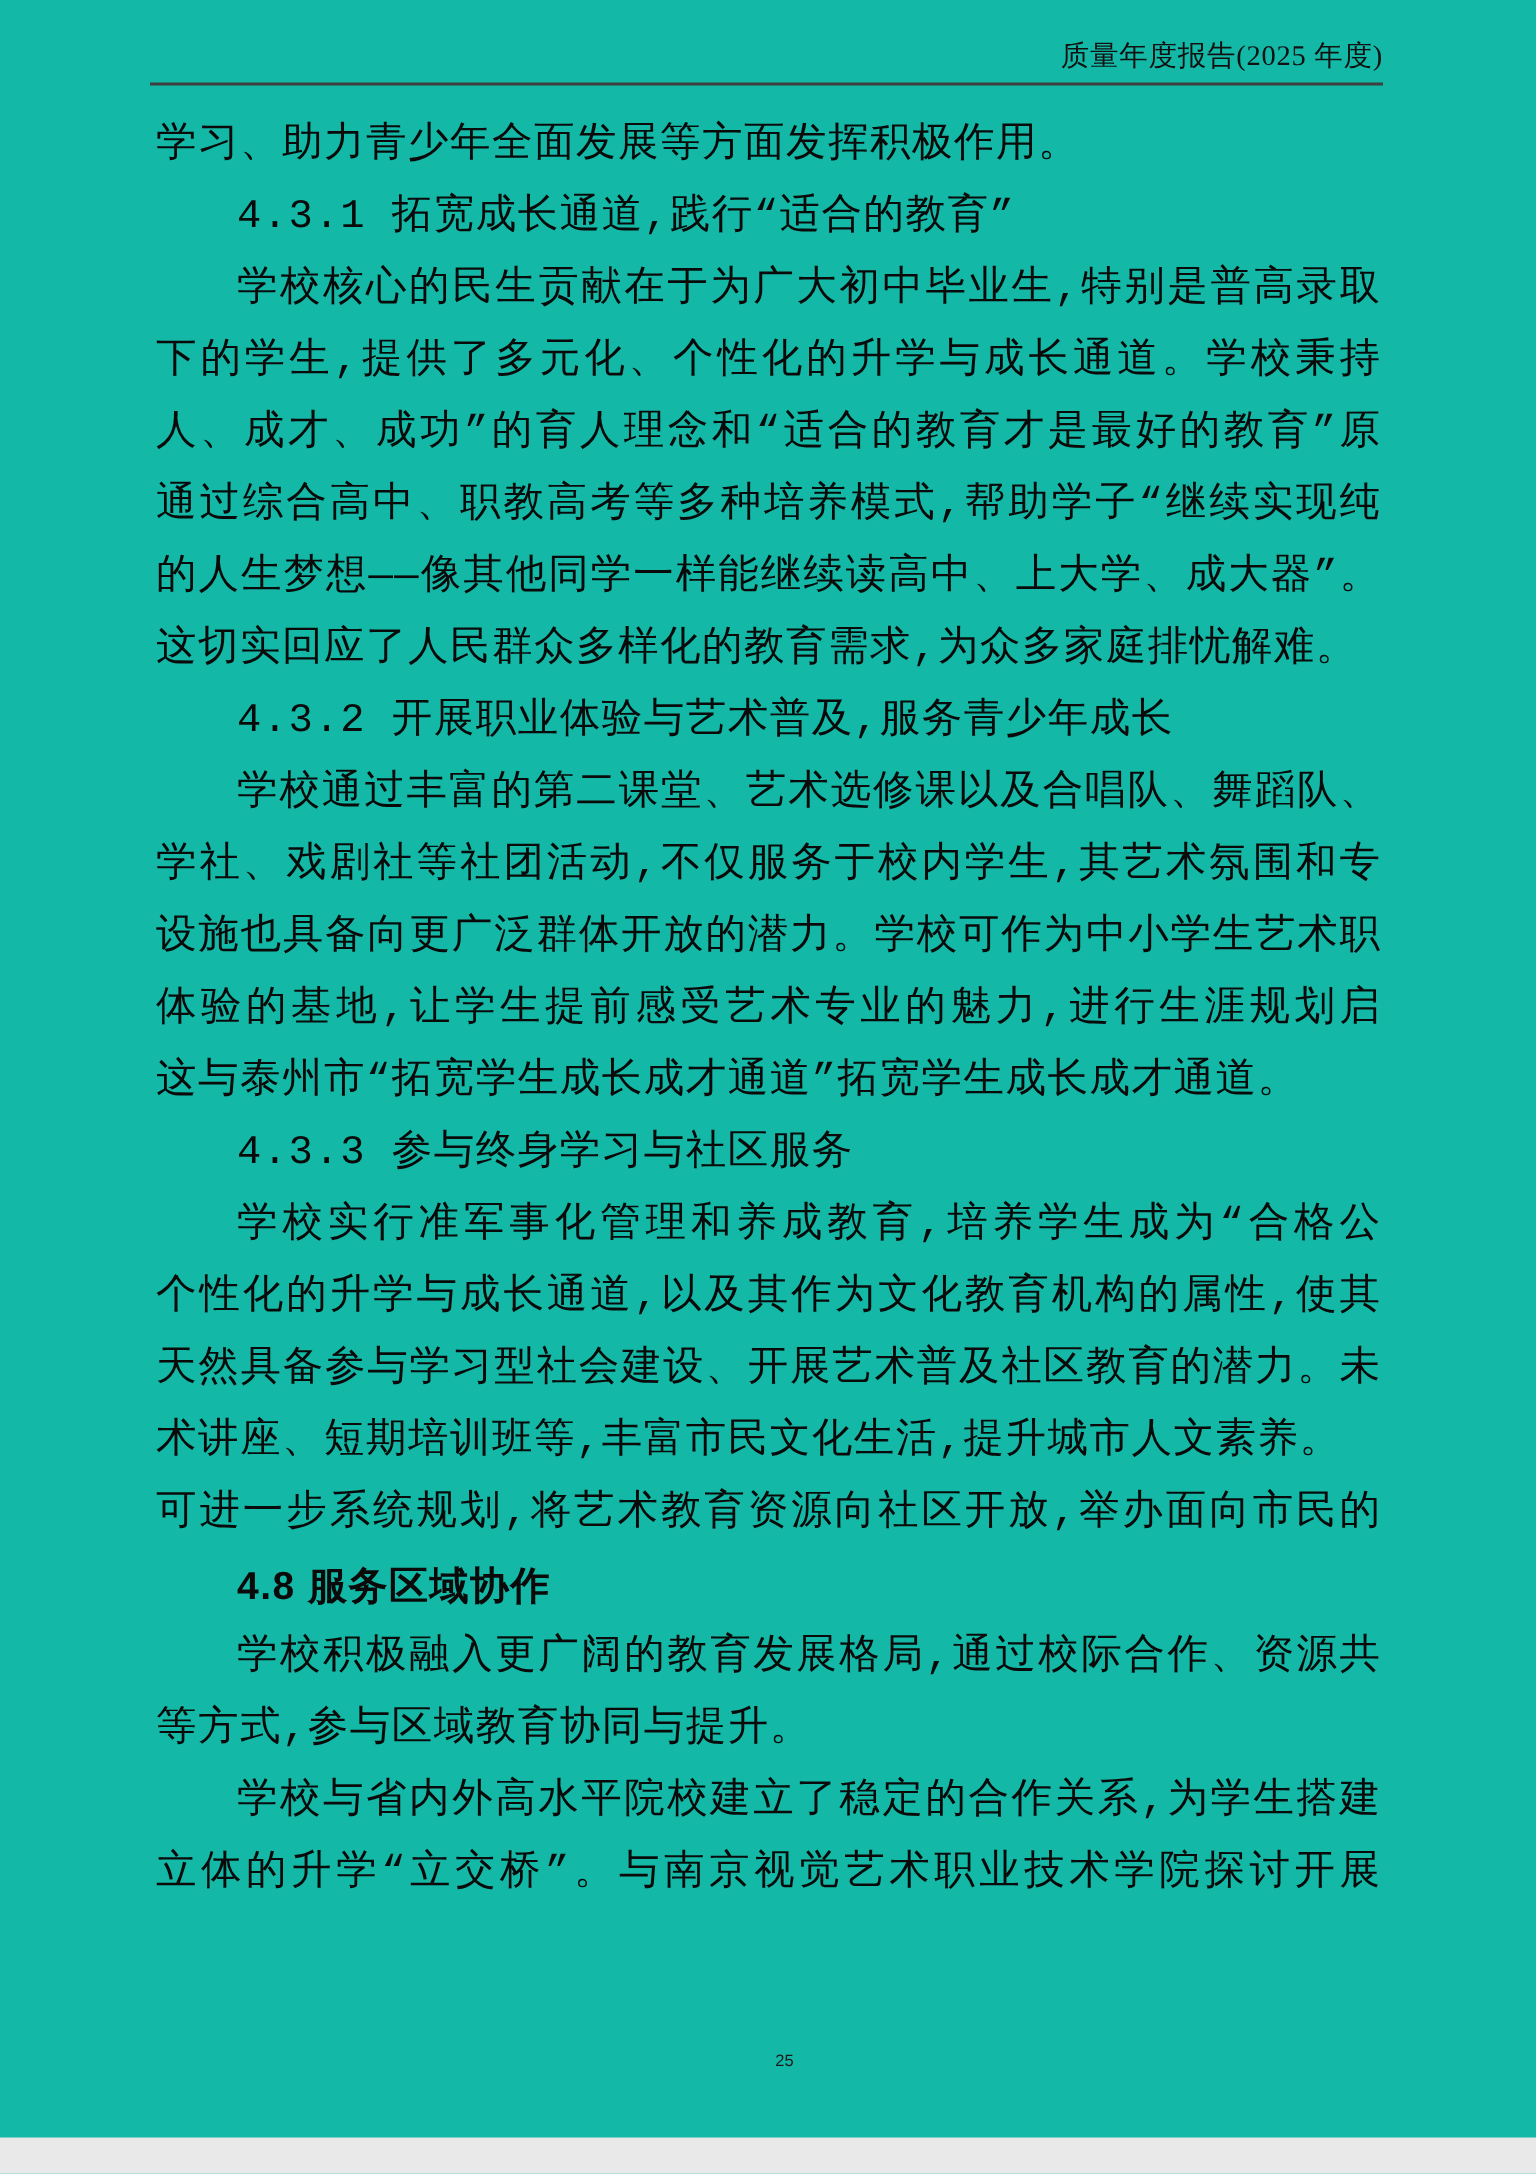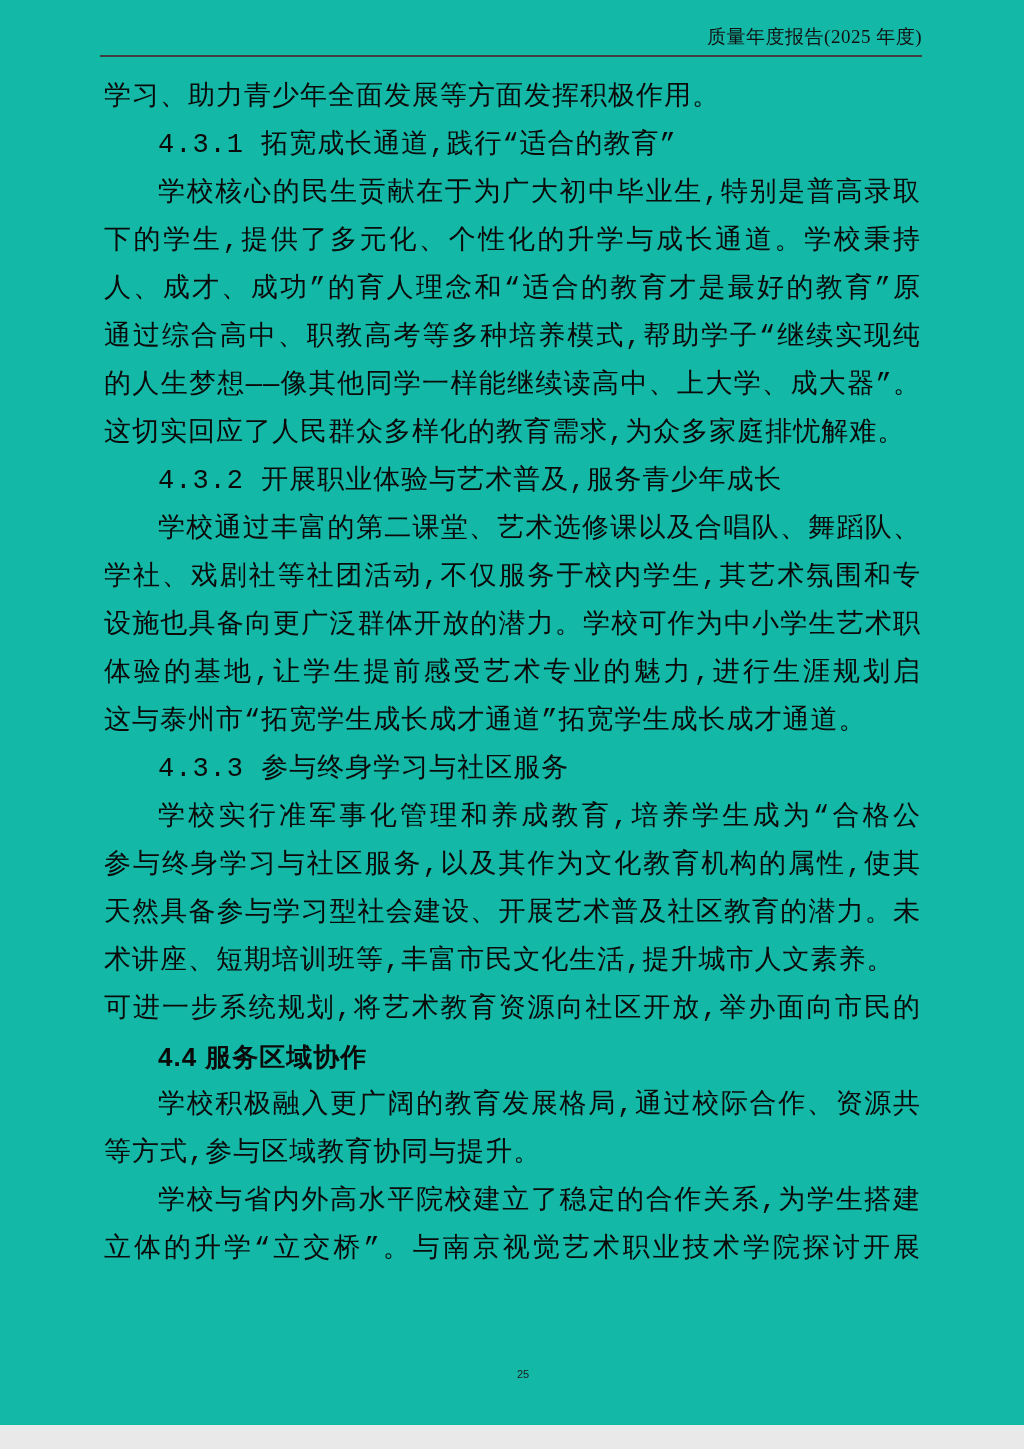--- a/index.html
+++ b/index.html
@@ -82,25 +82,25 @@
     <p class="ln jf">的人生梦想——像其他同学一样能继续读高中、上大学、成大器”。</p>
     <p class="ln">这切实回应了人民群众多样化的教育需求,为众多家庭排忧解难。</p>
     <p class="ln ind">4.3.2 开展职业体验与艺术普及,服务青少年成长</p>
     <p class="ln ind jf">学校通过丰富的第二课堂、艺术选修课以及合唱队、舞蹈队、文</p>
     <p class="ln jf">学社、戏剧社等社团活动,不仅服务于校内学生,其艺术氛围和专业</p>
     <p class="ln jf">设施也具备向更广泛群体开放的潜力。学校可作为中小学生艺术职业</p>
     <p class="ln jf">体验的基地,让学生提前感受艺术专业的魅力,进行生涯规划启蒙。</p>
     <p class="ln">这与泰州市“拓宽学生成长成才通道”拓宽学生成长成才通道。</p>
     <p class="ln ind">4.3.3 参与终身学习与社区服务</p>
     <p class="ln ind jf">学校实行准军事化管理和养成教育,培养学生成为“合格公民”。</p>
-    <p class="ln jf">参与终身学习与社区服务,以及其作为文化教育机构的属性,使其</p>
+    <p class="ln jf">个性化的升学与成长通道,以及其作为文化教育机构的属性,使其</p>
     <p class="ln jf">天然具备参与学习型社会建设、开展艺术普及社区教育的潜力。未来</p>
     <p class="ln">术讲座、短期培训班等,丰富市民文化生活,提升城市人文素养。</p>
     <p class="ln jf">可进一步系统规划,将艺术教育资源向社区开放,举办面向市民的艺</p>
-    <p class="ln ind bold">4.4 服务区域协作</p>
+    <p class="ln ind bold">4.8 服务区域协作</p>
     <p class="ln ind jf">学校积极融入更广阔的教育发展格局,通过校际合作、资源共享</p>
     <p class="ln">等方式,参与区域教育协同与提升。</p>
     <p class="ln ind jf">学校与省内外高水平院校建立了稳定的合作关系,为学生搭建了</p>
     <p class="ln jf">立体的升学“立交桥”。与南京视觉艺术职业技术学院探讨开展“3+3”</p>
   </main>
 
   <div class="footer">
     <span>25</span>
   </div>
 

